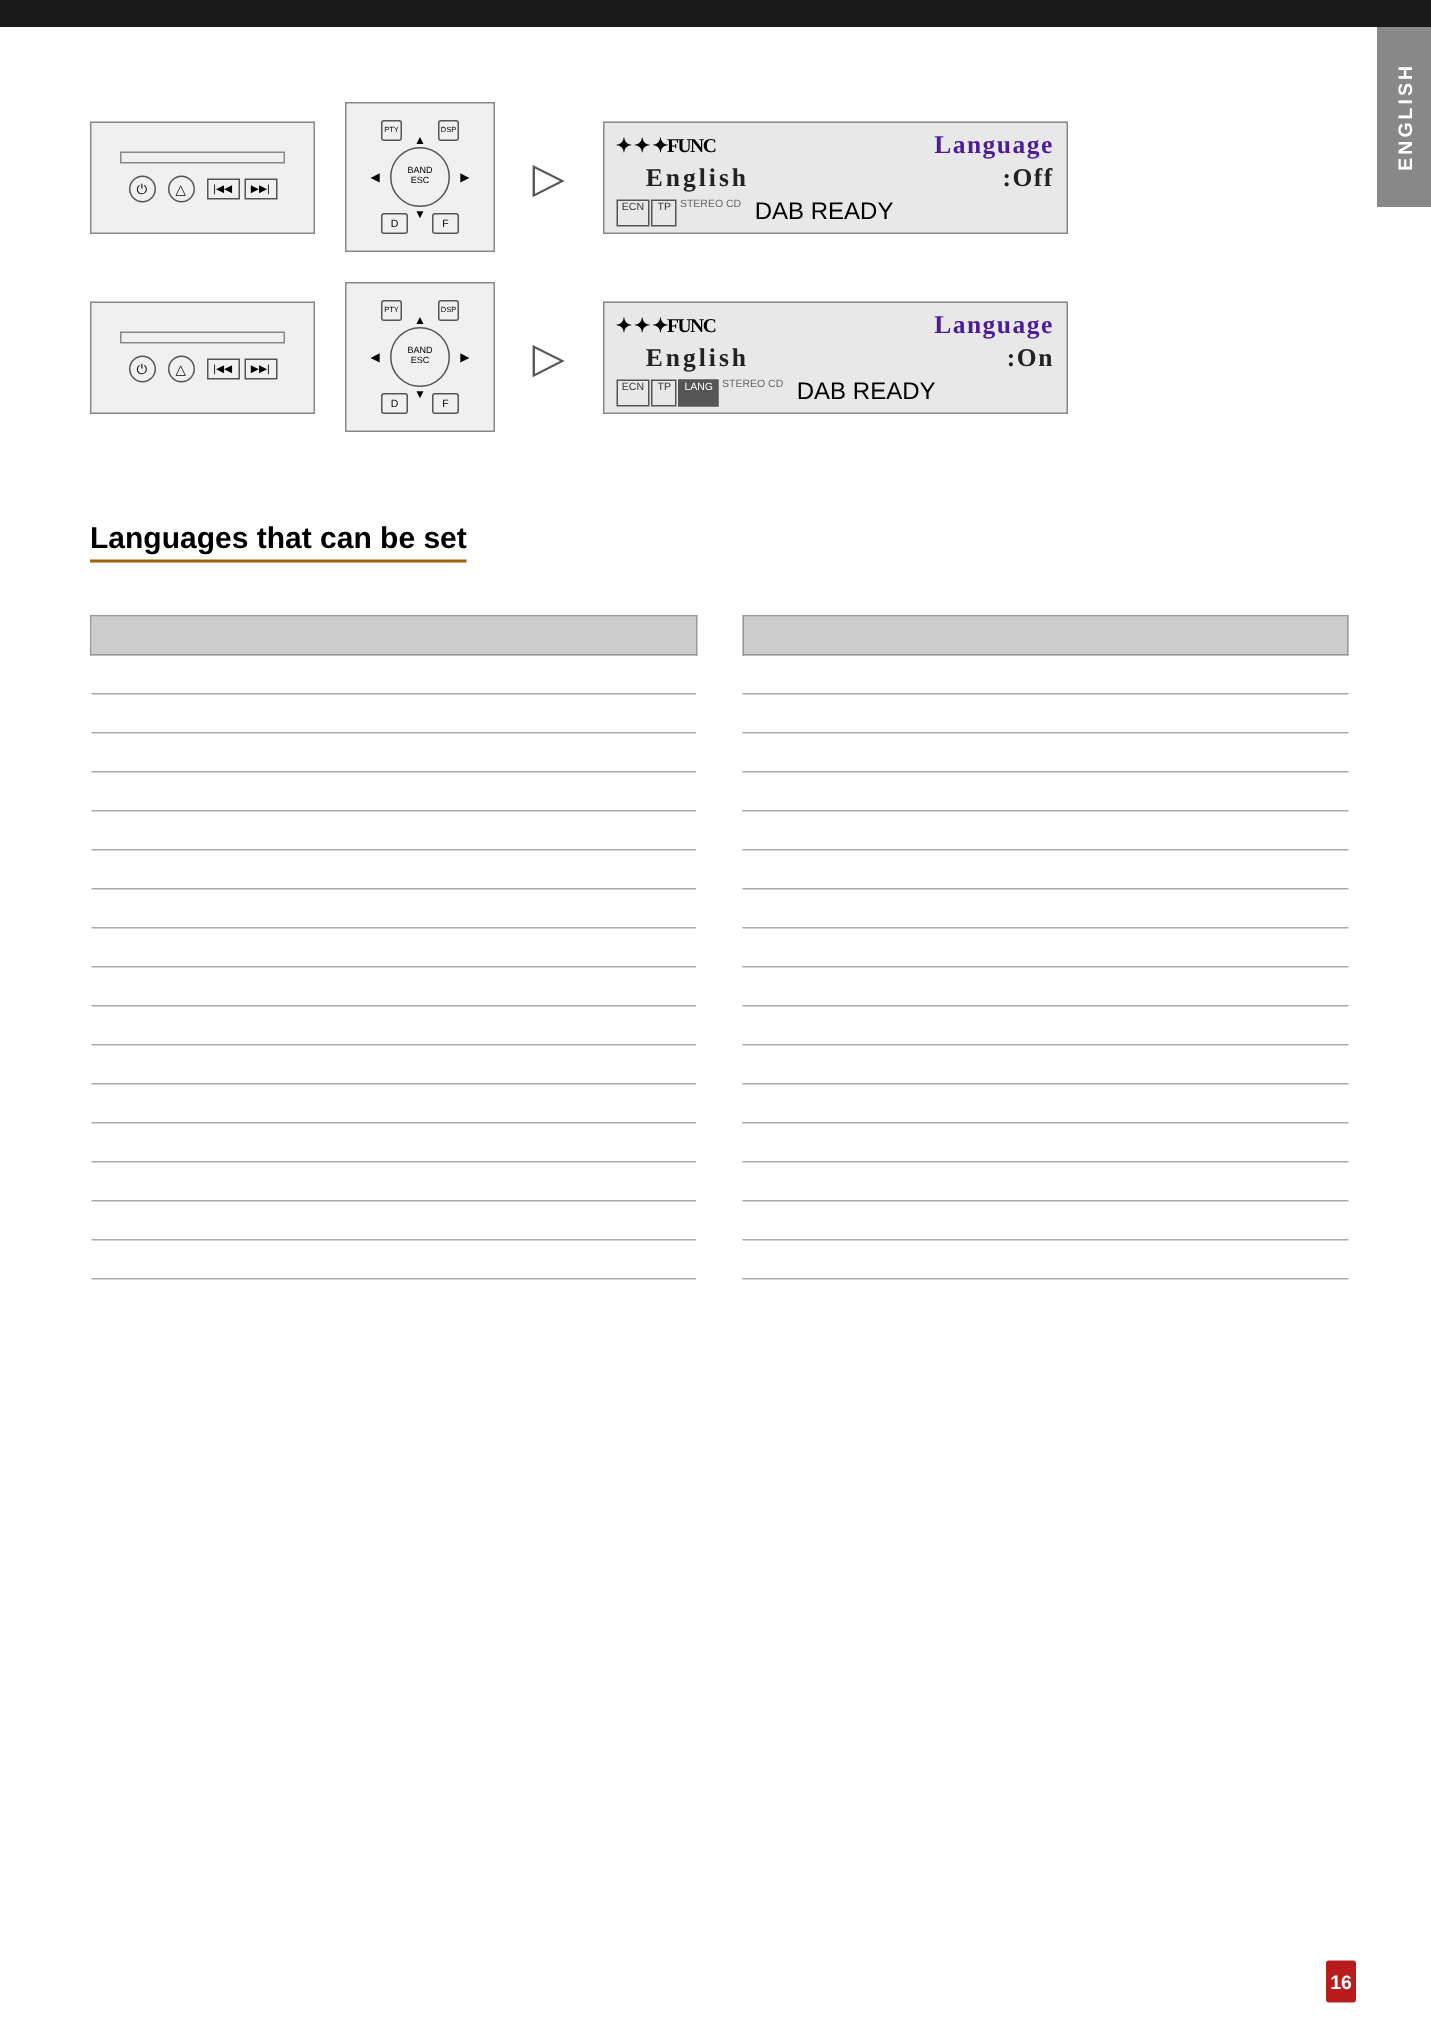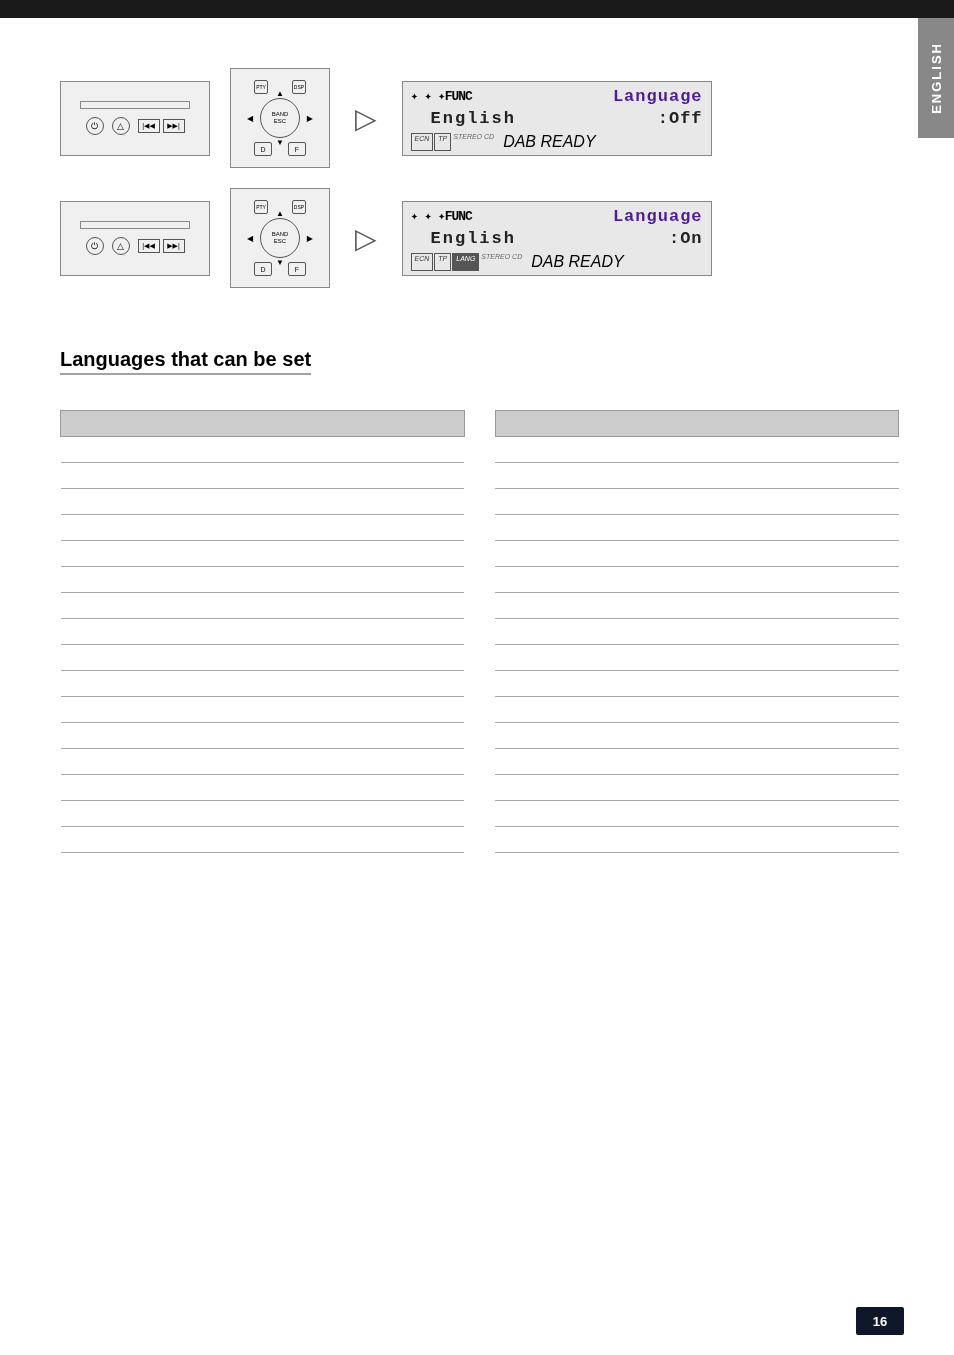--- a/index.html
+++ b/index.html
@@ -227,21 +227,20 @@
       font-size: 18px;
       font-weight: bold;
       letter-spacing: 1px;
       color: #222;
     }
 
     .display-bottom-bar {
       display: flex;
       gap: 1px;
       margin-top: 2px;
-      font-style: italic;
     }
 
     .display-indicator {
       border: 1px solid #555;
       font-size: 6px;
       padding: 1px 3px;
       color: #333;
     }
 
     .display-indicator.active {
@@ -249,21 +248,21 @@
       color: #fff;
     }
 
     
     .section-title {
       font-size: 20px;
       font-weight: bold;
       color: #000;
       margin-top: 30px;
       margin-bottom: 20px;
-      border-bottom: 2px solid #a3a3a3;
+      border-bottom: 2px solid #a16207;
       display: inline-block;
       padding-bottom: 2px;
     }
 
     
     .lang-table-container {
       display: flex;
       gap: 30px;
       margin-top: 15px;
     }
@@ -292,35 +291,35 @@
       padding: 5px 10px;
       font-size: 12px;
       height: 26px;
     }
 
     
     .page-number {
       position: absolute;
       bottom: 20px;
       right: 50px;
-      width: 48px;
+      width: 20px;
       height: 28px;
-      background: #0f172a;
+      background: #b91c1c;
       color: #fff;
       display: flex;
       align-items: center;
       justify-content: center;
       font-size: 13px;
       font-weight: bold;
       border-radius: 2px;
     }
 
     
     .pixel-font {
-      font-family: Liberation Mono, monospace;
+      font-family: Liberation Serif, serif;
       font-weight: bold;
     }
   </style>
 </head>
 <body>
 
 <div class="top-bar"></div>
 
 <div class="side-tab">
   <span class="side-tab-text">ENGLISH</span>

